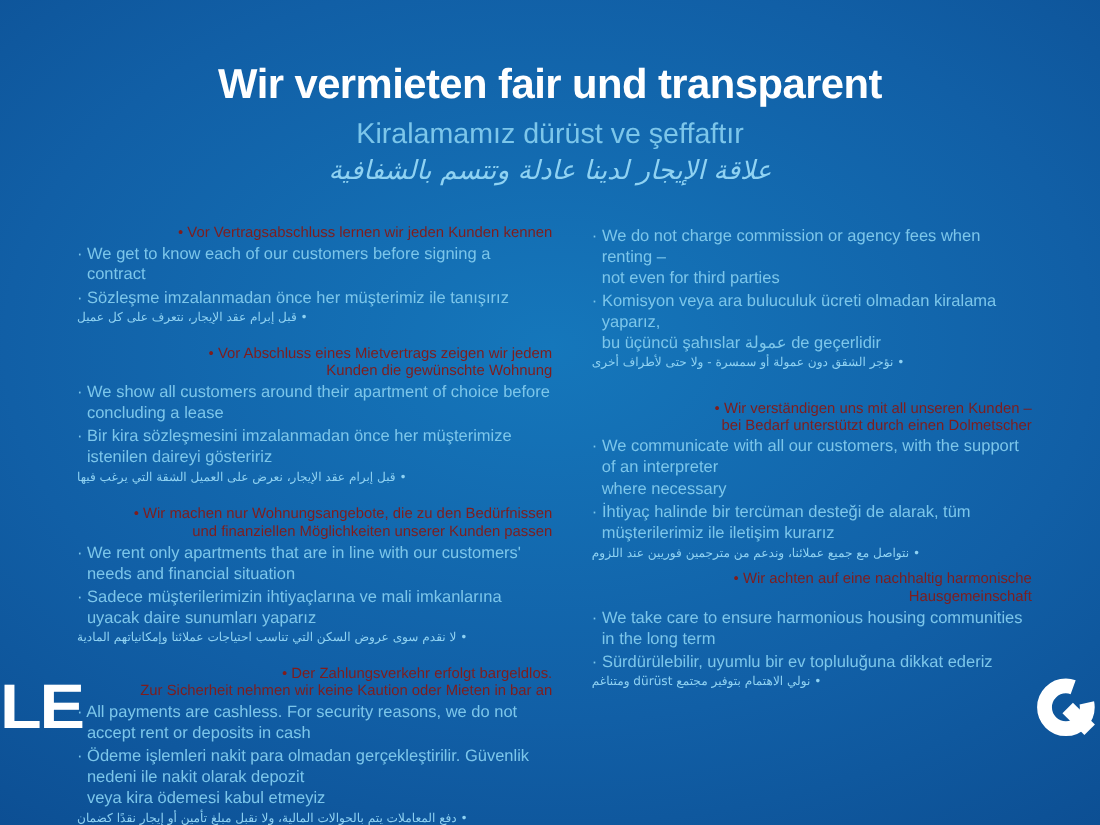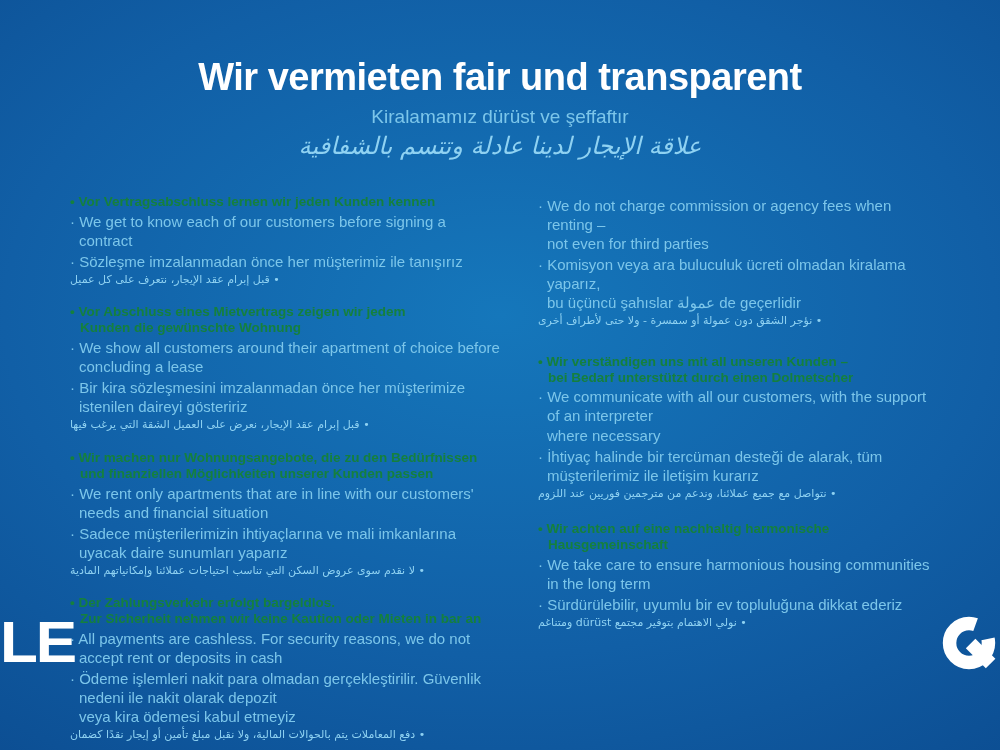--- a/index.html
+++ b/index.html
@@ -31,21 +31,21 @@
     font-weight: bold;
     letter-spacing: -0.5px;
     color: #ffffff;
   }
   .subtitle {
     margin: 7px 0 0 0;
     font-weight: bold;
     color: #7cc6ea;
   }
   .subtitle-en { font-size: 28px; font-weight: normal; }
-  .subtitle-tr { font-size: 19px; font-weight: normal; }
+  .subtitle-tr { font-size: 26px; font-weight: normal; }
   .subtitle-ar {
     font-size: 24px;
     font-weight: normal;
     font-family: "DejaVu Sans", sans-serif;
     color: #8fd2f2;
     margin-top: 4px;
     font-style: italic;
   }
 
   
@@ -60,26 +60,27 @@
   .col { flex: 0 0 auto; }
   .col-left  { width: 432px; }
   .col-right { width: 400px; }
 
   .block { margin: 0 0 17px 0; }
   .block:last-child { margin-bottom: 0; }
 
   .de {
     margin: 0;
     font-size: 13.5px;
-    font-weight: bold;
+    font-weight: normal;
     line-height: 1.18;
-    color: #15803d;
+    color: #7f1d1d;
     white-space: pre-line;
     padding-left: 10px;
     text-indent: -10px;
+    text-align: right;
   }
   .de::before { content: "\2022  "; }
 
   .sub {
     margin: 2px 0 0 0;
     font-size: 15px;
     font-weight: normal;
     line-height: 1.27;
     color: #7cc6ea;
     white-space: pre-line;
@@ -177,21 +178,21 @@
     <div class="col col-right">
 
       <section class="block" style="margin-bottom:25px">
         <p class="sub">We do not charge commission or agency fees when renting –
 not even for third parties</p>
         <p class="sub">Komisyon veya ara buluculuk ücreti olmadan kiralama yaparız,
 bu üçüncü şahıslar عمولة de geçerlidir</p>
         <p class="ar" dir="rtl">نؤجر الشقق دون عمولة أو سمسرة - ولا حتى لأطراف أخرى</p>
       </section>
 
-      <section class="block" style="margin-bottom:20px">
+      <section class="block" style="margin-bottom:8px">
         <h3 class="de">Wir verständigen uns mit all unseren Kunden –
 bei Bedarf unterstützt durch einen Dolmetscher</h3>
         <p class="sub">We communicate with all our customers, with the support of an interpreter
 where necessary</p>
         <p class="sub">İhtiyaç halinde bir tercüman desteği de alarak, tüm müşterilerimiz ile iletişim kurarız</p>
         <p class="ar" dir="rtl">نتواصل مع جميع عملائنا، وندعم من مترجمين فوريين عند اللزوم</p>
       </section>
 
       <section class="block">
         <h3 class="de">Wir achten auf eine nachhaltig harmonische

